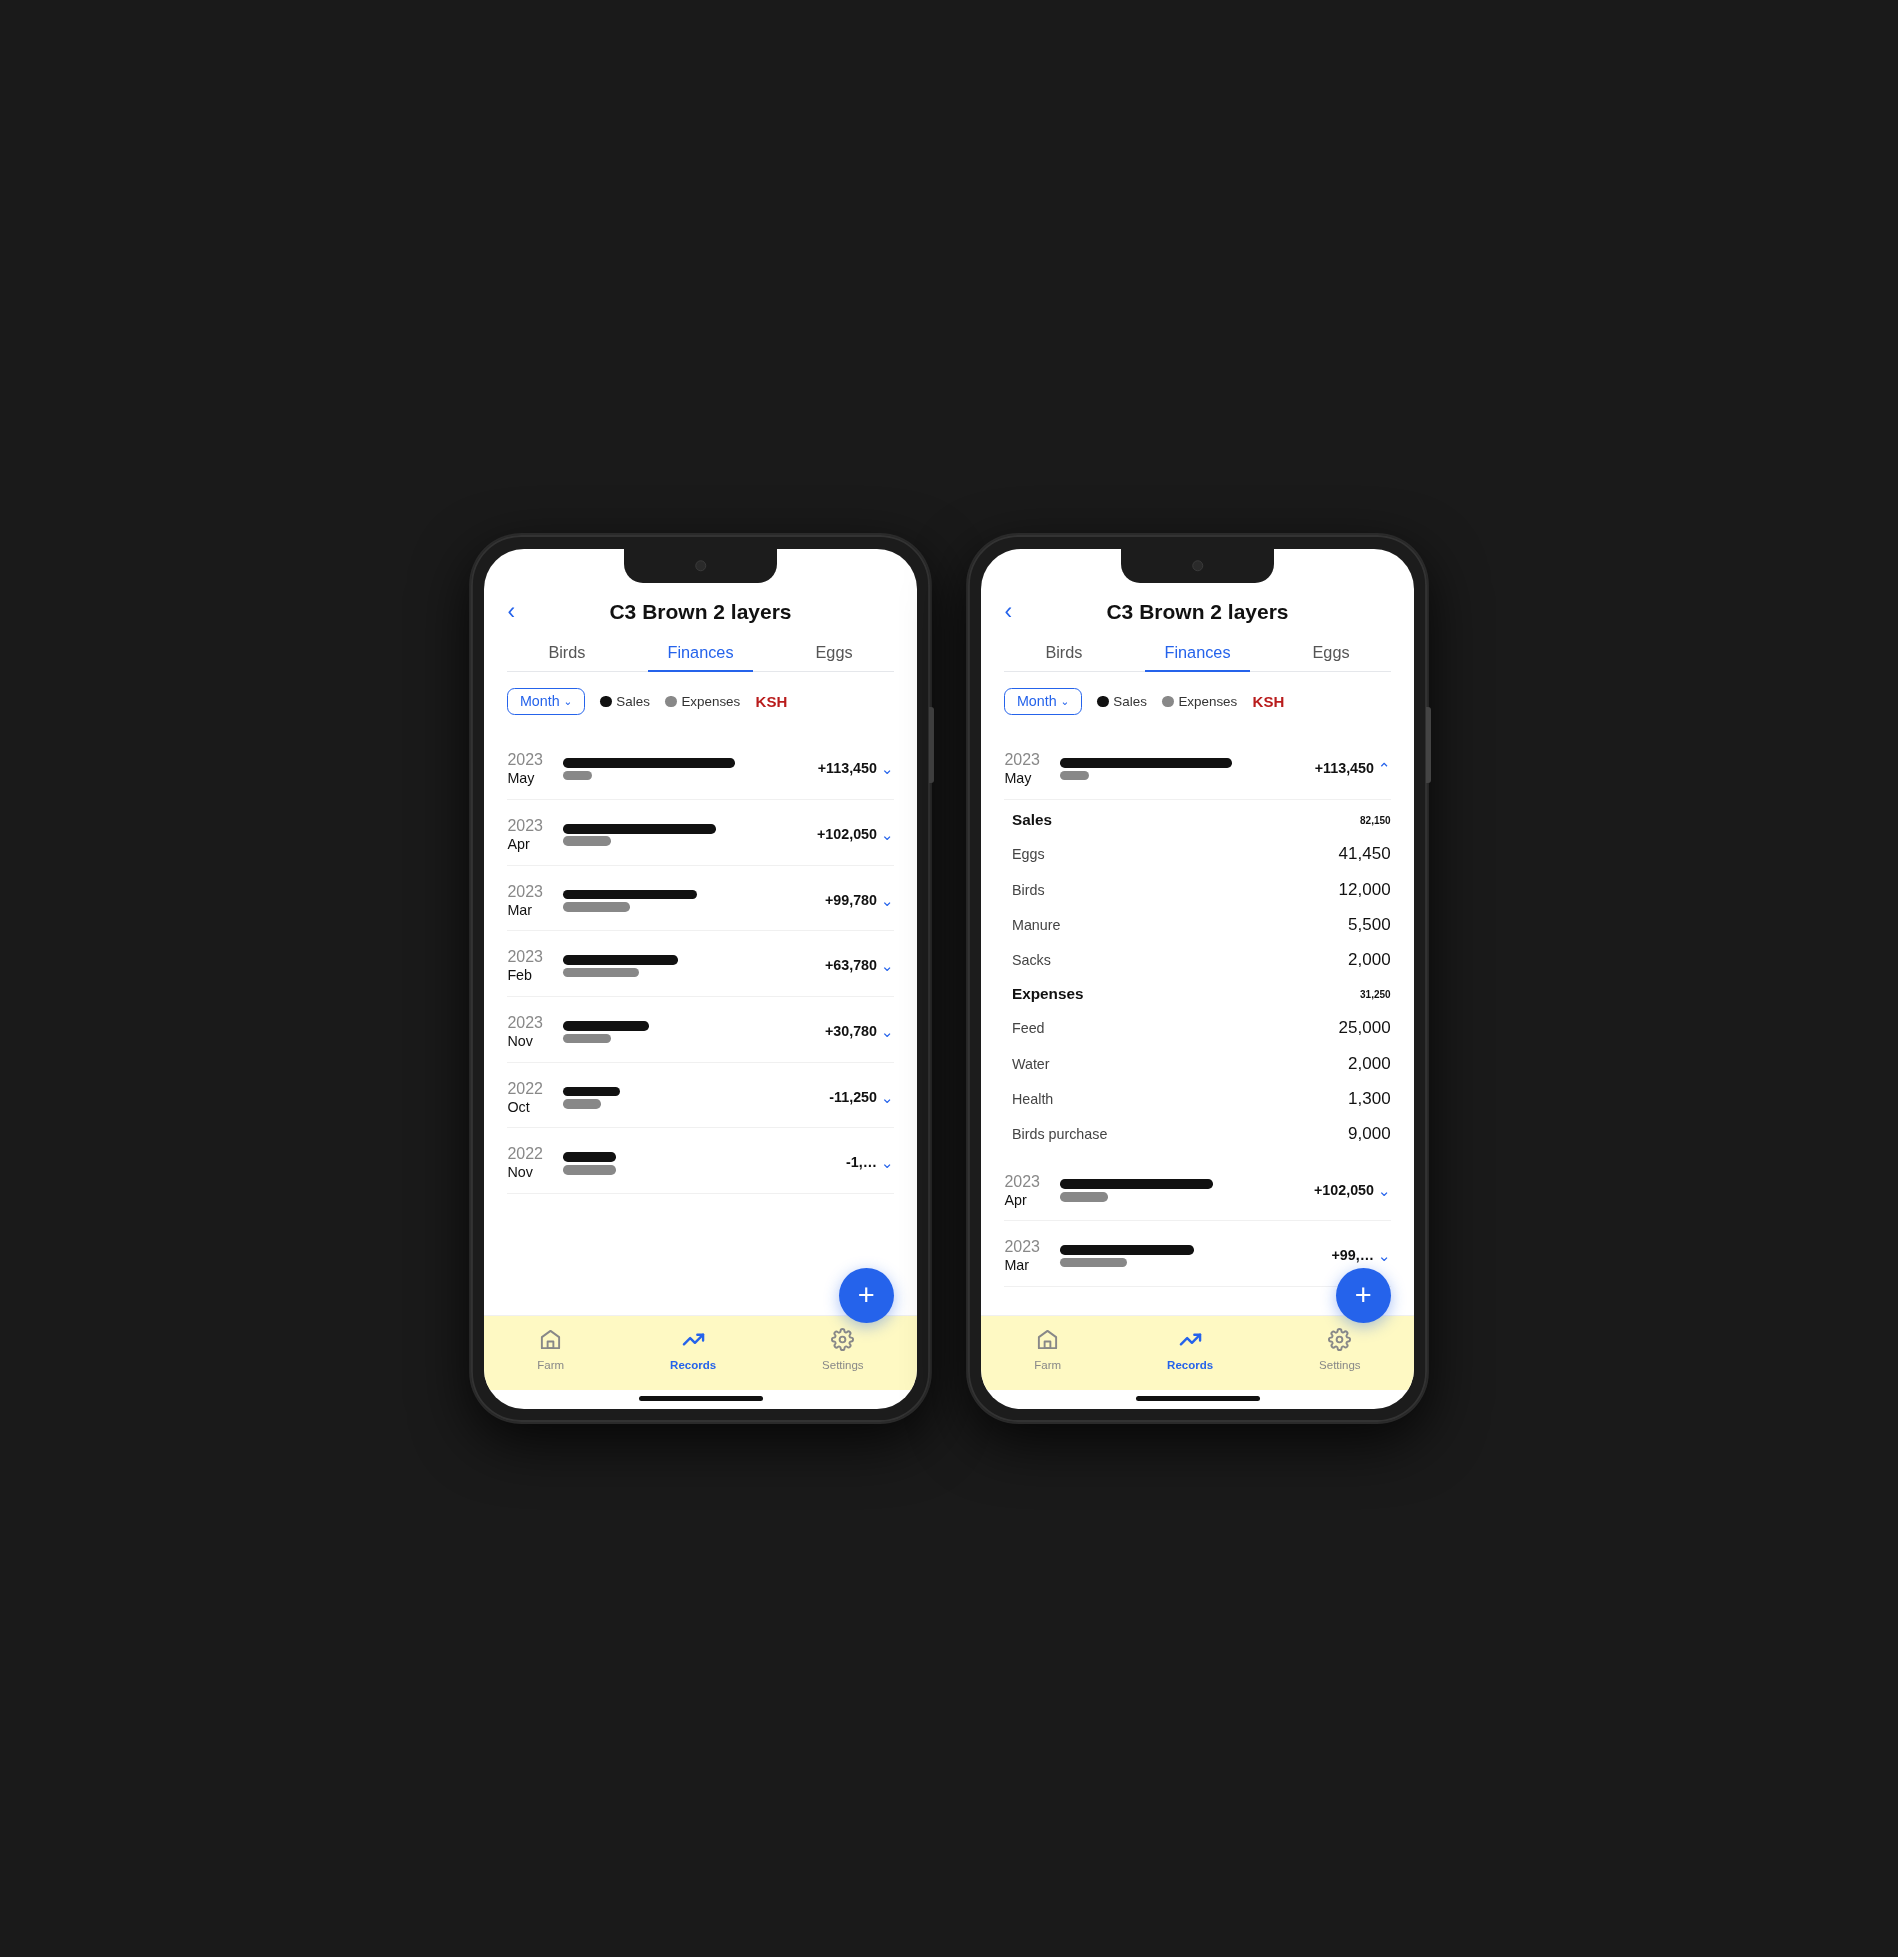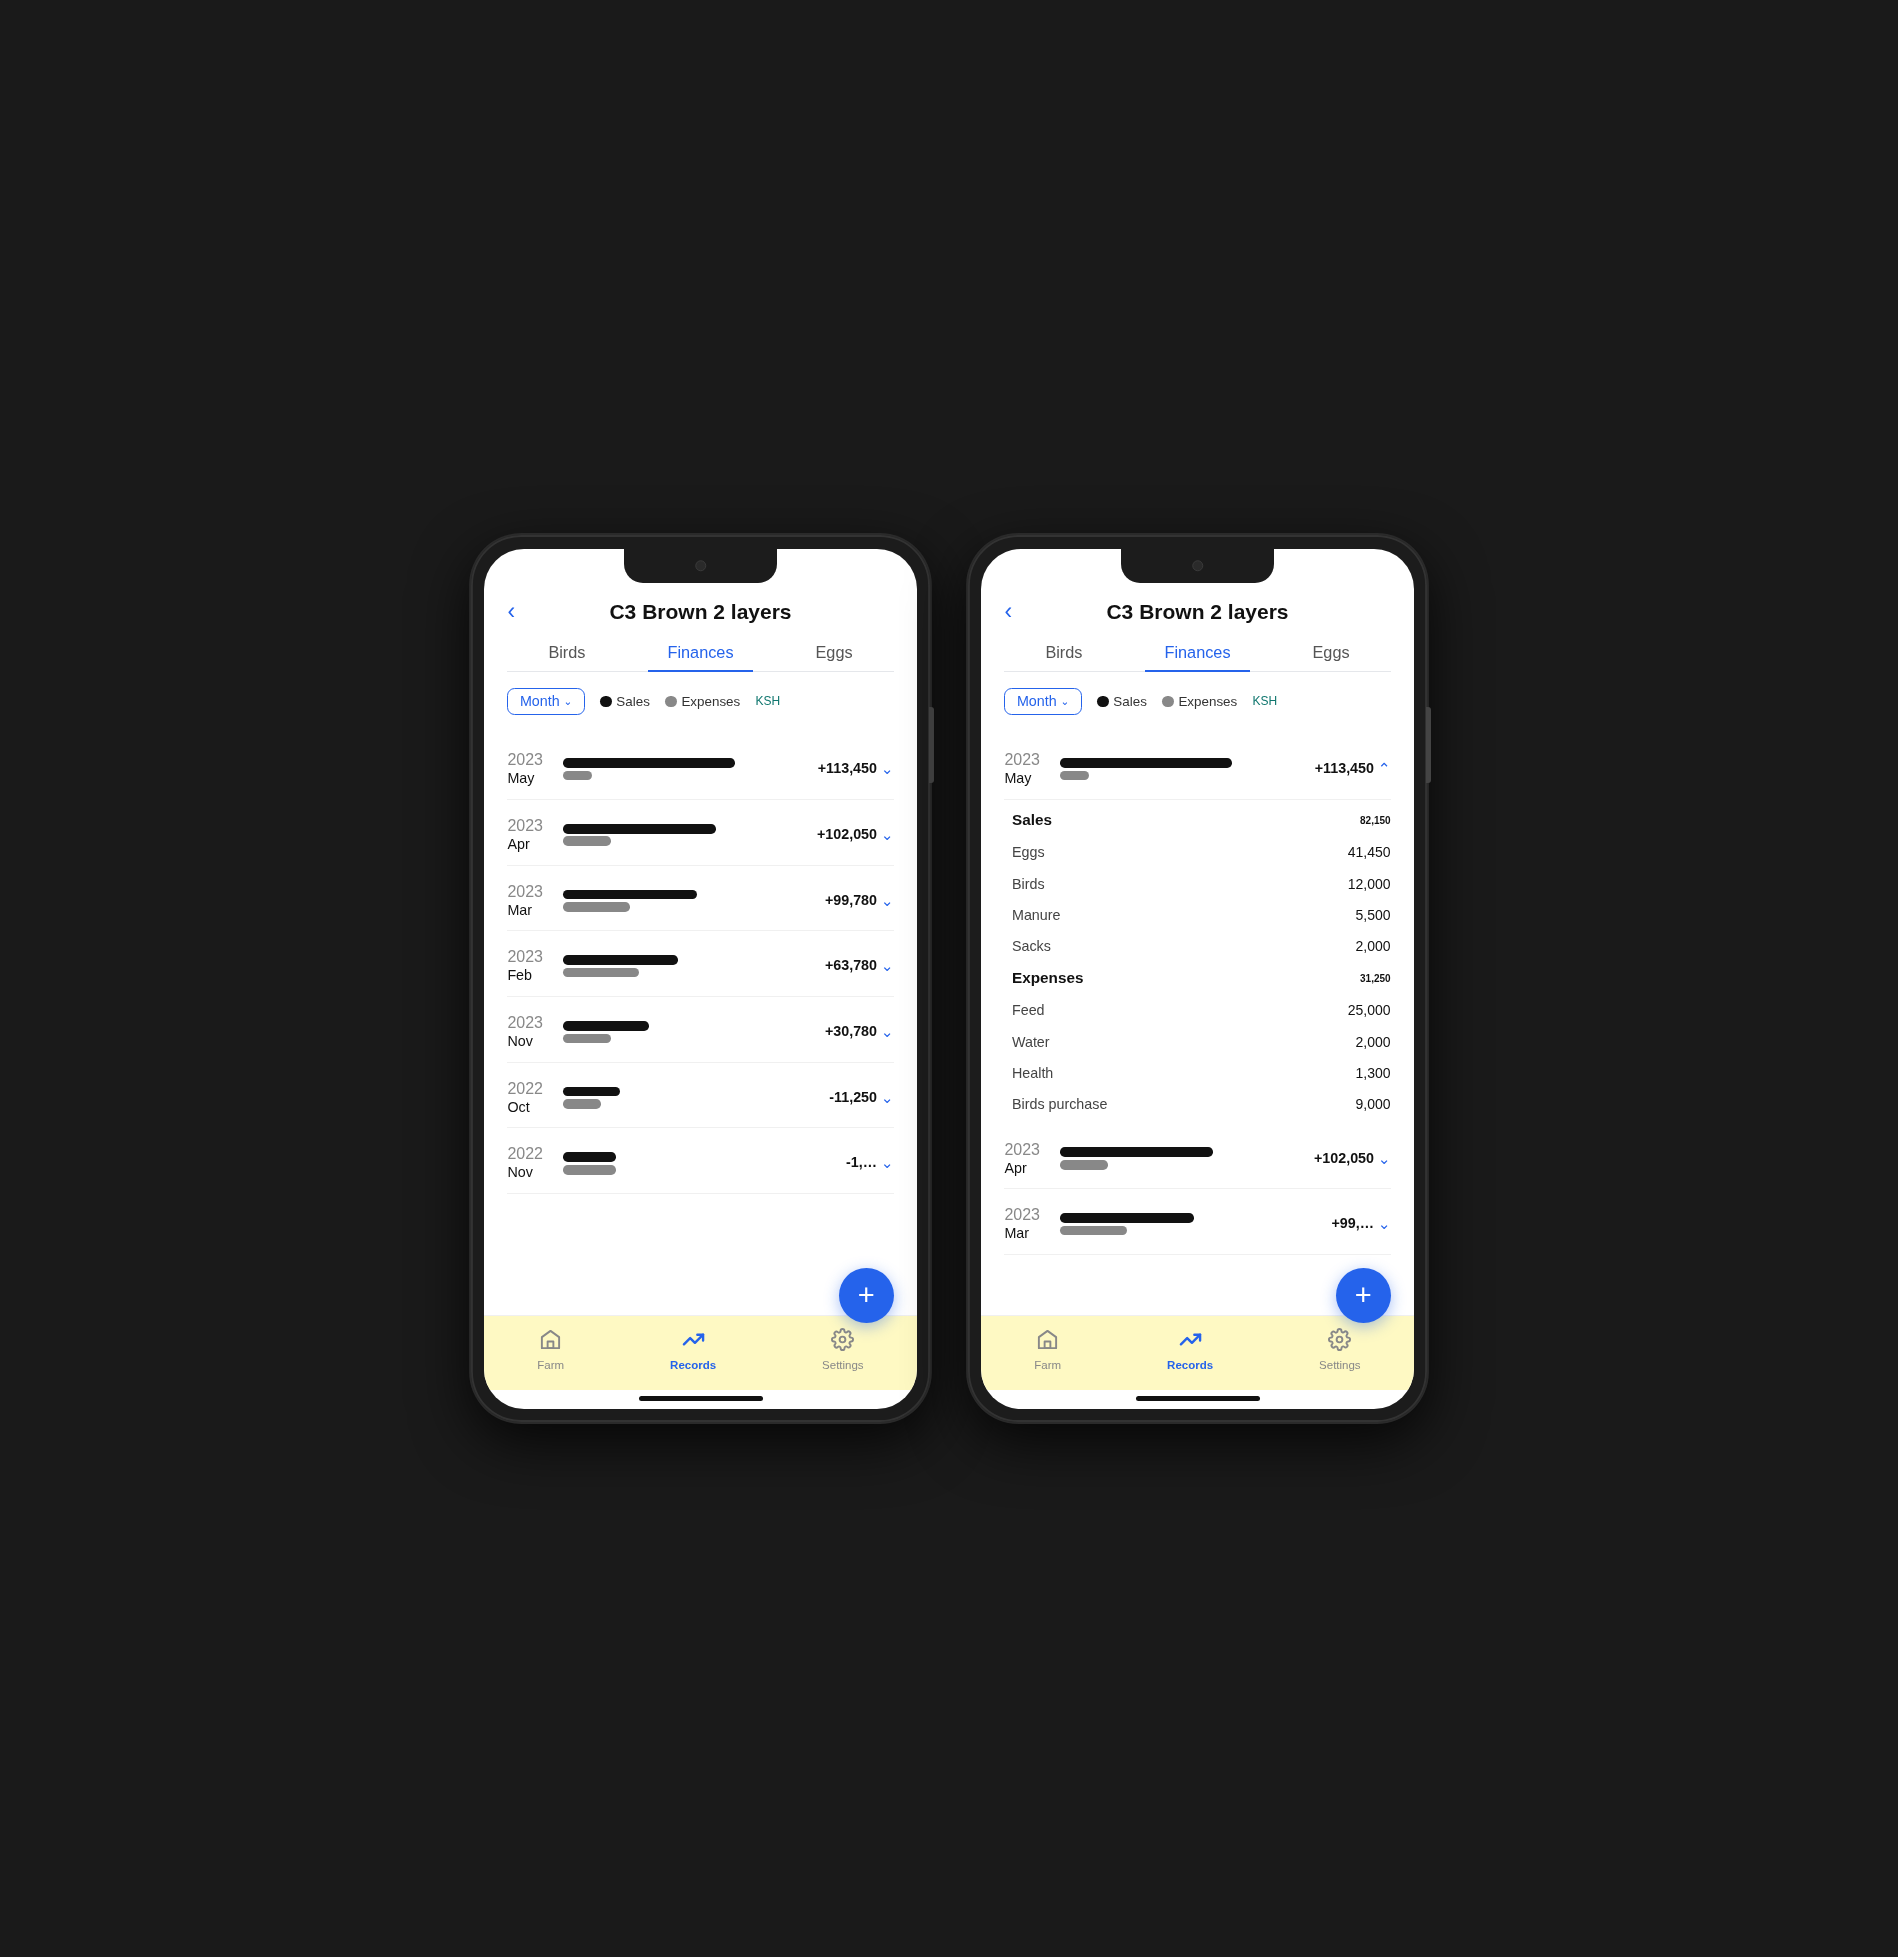--- a/index.html
+++ b/index.html
@@ -144,23 +144,23 @@
       color: #333;
     }
     .dot {
       width: 11.5px;
       height: 11.5px;
       border-radius: 50%;
     }
     .dot-black { background: #111; }
     .dot-gray { background: #888; }
     .currency-label {
-      font-size: 12px;
-      color: #0f766e;
-      font-weight: 400;
+      font-size: 15px;
+      color: #b91c1c;
+      font-weight: 700;
     }
     .month-row {
       padding: 11.5px 0;
       border-bottom: 1px solid #f0f0f0;
     }
     .year-text {
       font-size: 16px;
       color: #888;
       display: block;
     }
@@ -269,21 +269,21 @@
     .detail-label {
       font-size: 14.3px;
       color: #444;
     }
     .detail-label.bold {
       font-weight: 700;
       color: #111;
       font-size: 15.3px;
     }
     .detail-value {
-      font-size: 14px;
+      font-size: 17px;
       color: #111;
     }
     .detail-value.bold {
       font-weight: 700;
       font-size: 10px;
     }
   </style>
 </head>
 <body>
 

